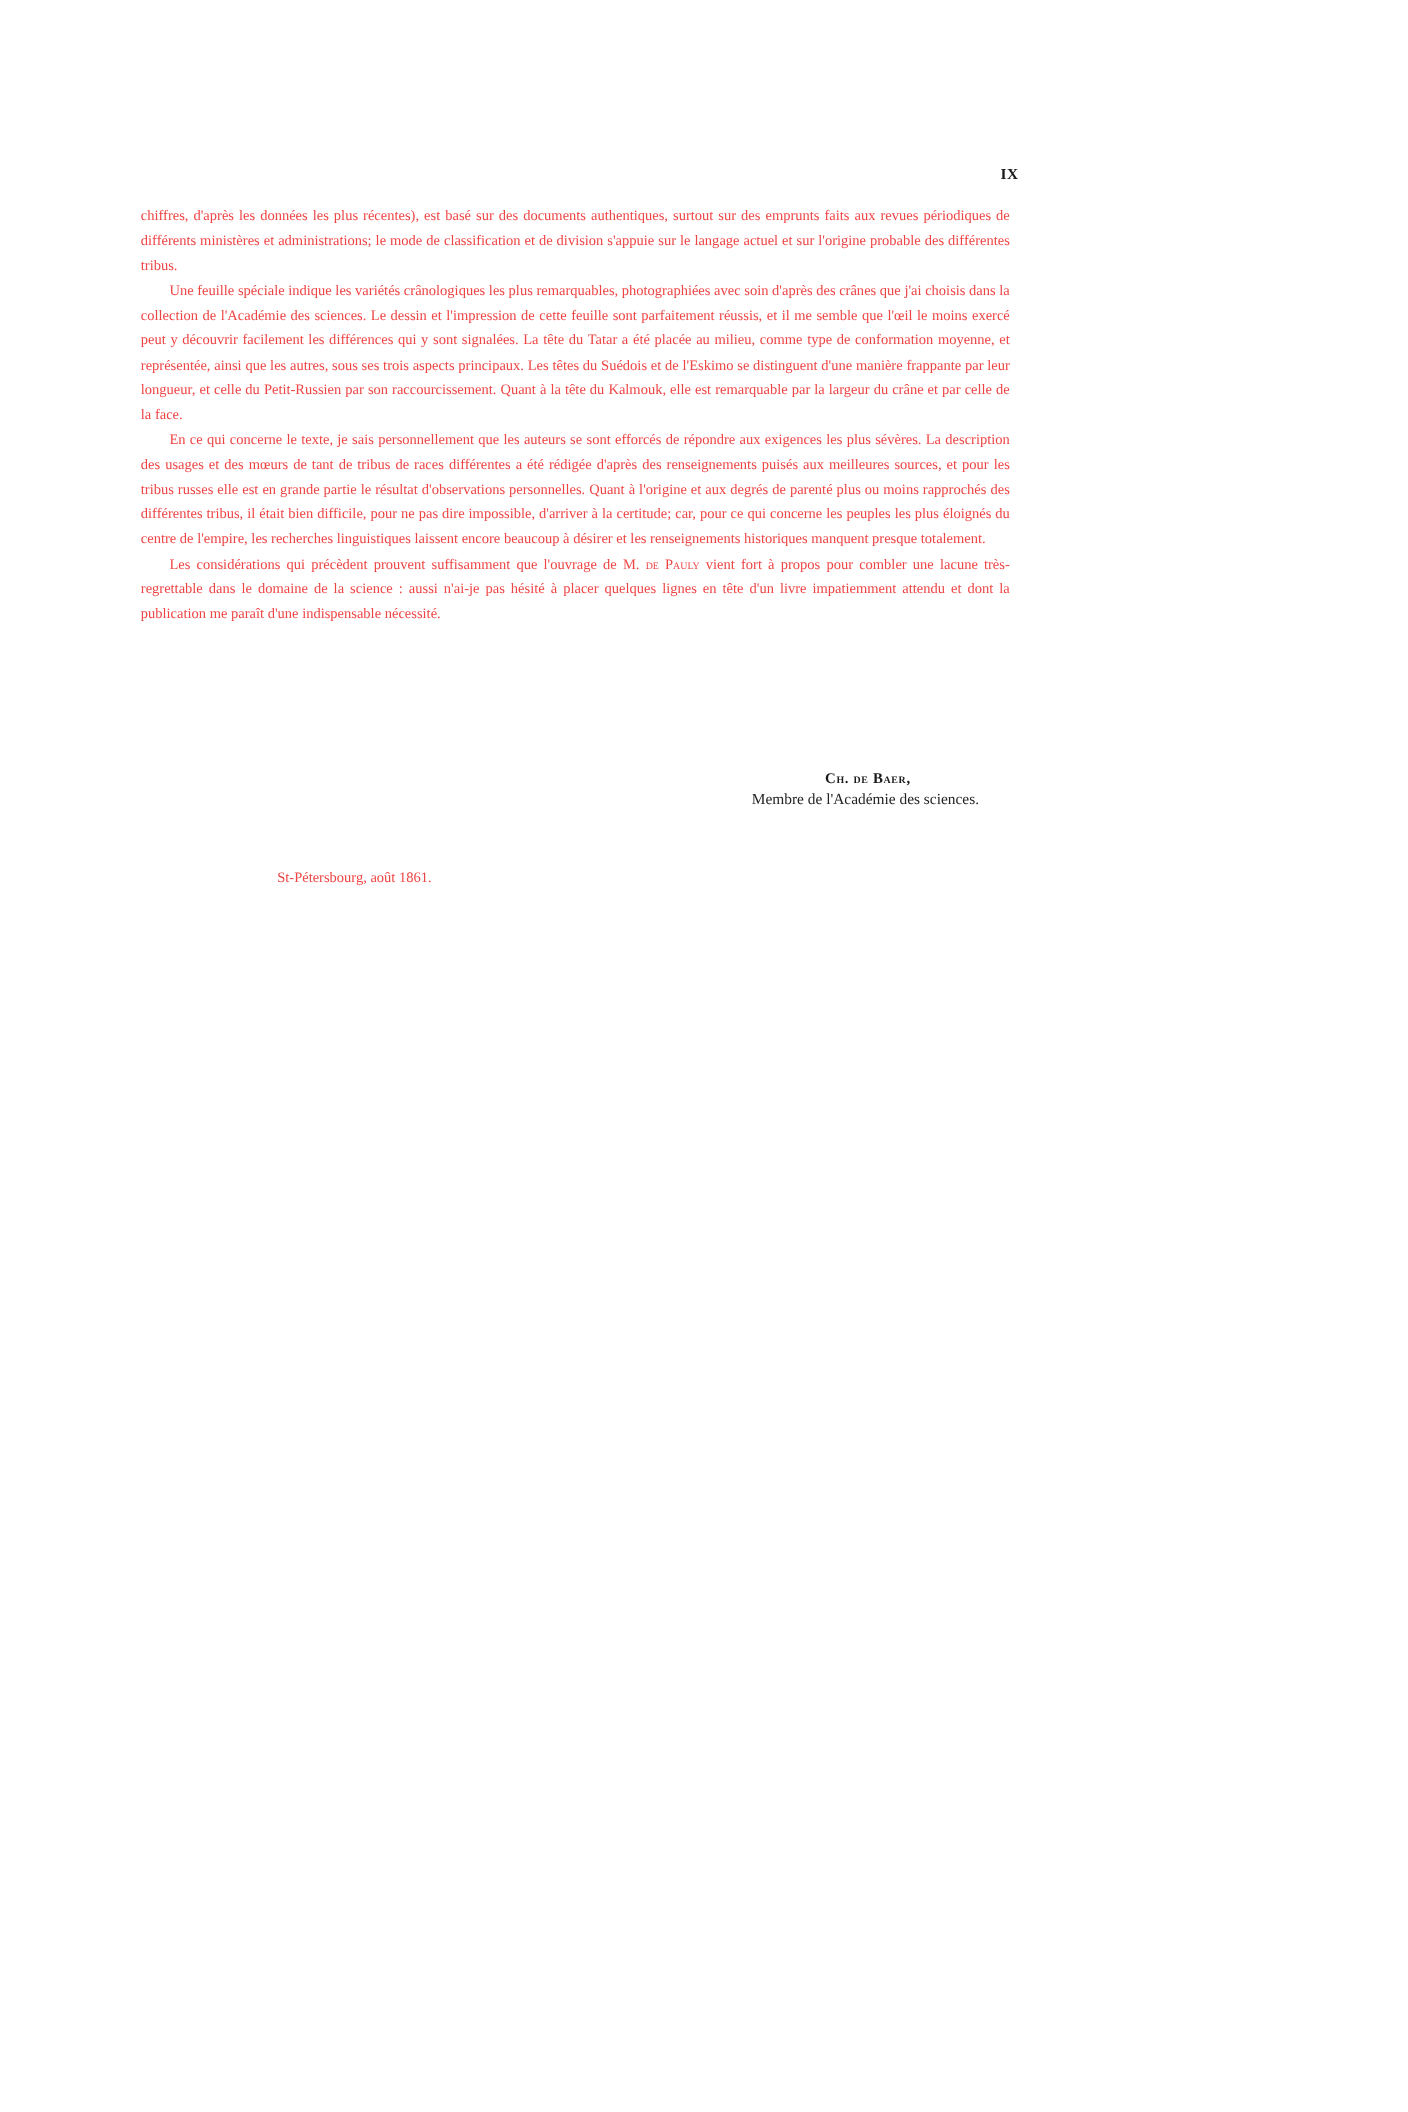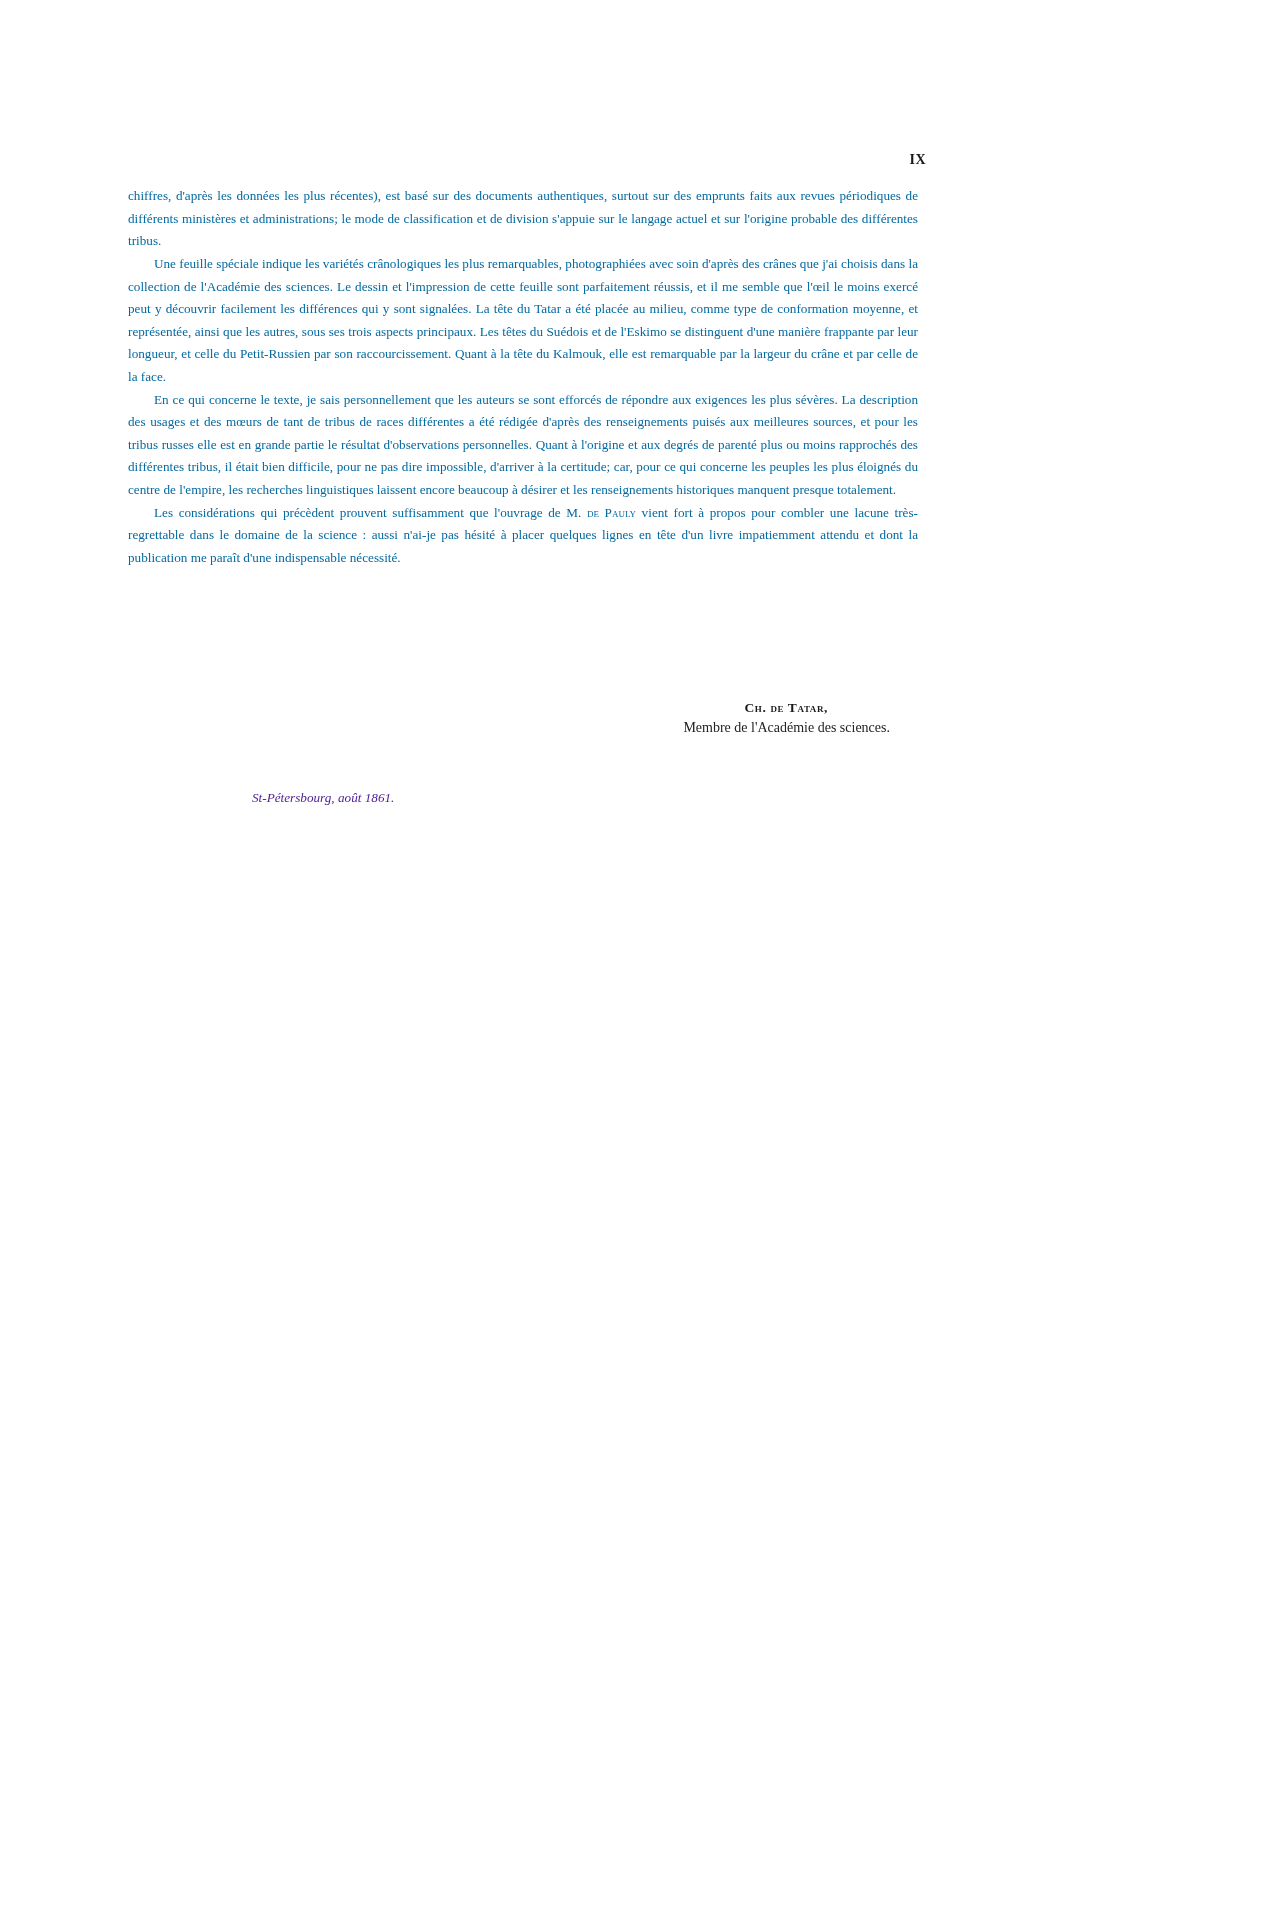--- a/index.html
+++ b/index.html
@@ -33,21 +33,21 @@
     top: 185px;
     left: 128px;
     width: 790px;
   }
   .para {
     margin: 0 0 0.5px 0;
     font-size: 13.2px;
     line-height: 22.5px;
     text-align: justify;
     text-justify: inter-word;
-    color: #0369a1;
+    color: #ef4444;
   }
   .para.indent {
     text-indent: 26px;
   }
   .smallcaps {
     font-variant: small-caps;
     font-size: 13.2px;
   }
   .signature {
     position: absolute;
@@ -68,38 +68,37 @@
     font-size: 14px;
     margin: 4px 0 0 0;
     padding-right: 28px;
     color: #222;
   }
   .dateline {
     position: absolute;
     top: 790px;
     left: 252px;
     font-size: 13.2px;
-    color: #4c1d95;
-    font-style: italic;
+    color: #ef4444;
   }
 </style>
 </head>
 <body>
 
 <div class="page">
 
   <div class="page-number">IX</div>
 
   <div class="text-block">
     <p class="para">chiffres, d'après les données les plus récentes), est basé sur des documents authentiques, surtout sur des emprunts faits aux revues périodiques de différents ministères et administrations; le mode de classification et de division s'appuie sur le langage actuel et sur l'origine probable des différentes tribus.</p>
     <p class="para indent">Une feuille spéciale indique les variétés crânologiques les plus remarquables, photographiées avec soin d'après des crânes que j'ai choisis dans la collection de l'Académie des sciences. Le dessin et l'impression de cette feuille sont parfaitement réussis, et il me semble que l'œil le moins exercé peut y découvrir facilement les différences qui y sont signalées. La tête du Tatar a été placée au milieu, comme type de conformation moyenne, et représentée, ainsi que les autres, sous ses trois aspects principaux. Les têtes du Suédois et de l'Eskimo se distinguent d'une manière frappante par leur longueur, et celle du Petit-Russien par son raccourcissement. Quant à la tête du Kalmouk, elle est remarquable par la largeur du crâne et par celle de la face.</p>
     <p class="para indent">En ce qui concerne le texte, je sais personnellement que les auteurs se sont efforcés de répondre aux exigences les plus sévères. La description des usages et des mœurs de tant de tribus de races différentes a été rédigée d'après des renseignements puisés aux meilleures sources, et pour les tribus russes elle est en grande partie le résultat d'observations personnelles. Quant à l'origine et aux degrés de parenté plus ou moins rapprochés des différentes tribus, il était bien difficile, pour ne pas dire impossible, d'arriver à la certitude; car, pour ce qui concerne les peuples les plus éloignés du centre de l'empire, les recherches linguistiques laissent encore beaucoup à désirer et les renseignements historiques manquent presque totalement.</p>
     <p class="para indent"><span>Les considérations qui précèdent prouvent suffisamment que l'ouvrage de M. </span><span class="smallcaps">de Pauly</span><span> vient fort à propos pour combler une lacune très-regrettable dans le domaine de la science : aussi n'ai-je pas hésité à placer quelques lignes en tête d'un livre impatiemment attendu et dont la publication me paraît d'une indispensable nécessité.</span></p>
   </div>
 
   <div class="signature">
-    <p class="sig-name">Ch. de Tatar,</p>
+    <p class="sig-name">Ch. de Baer,</p>
     <p class="sig-role">Membre de l'Académie des sciences.</p>
   </div>
 
   <div class="dateline">St-Pétersbourg, août 1861.</div>
 
 </div>
 
 </body></html>

